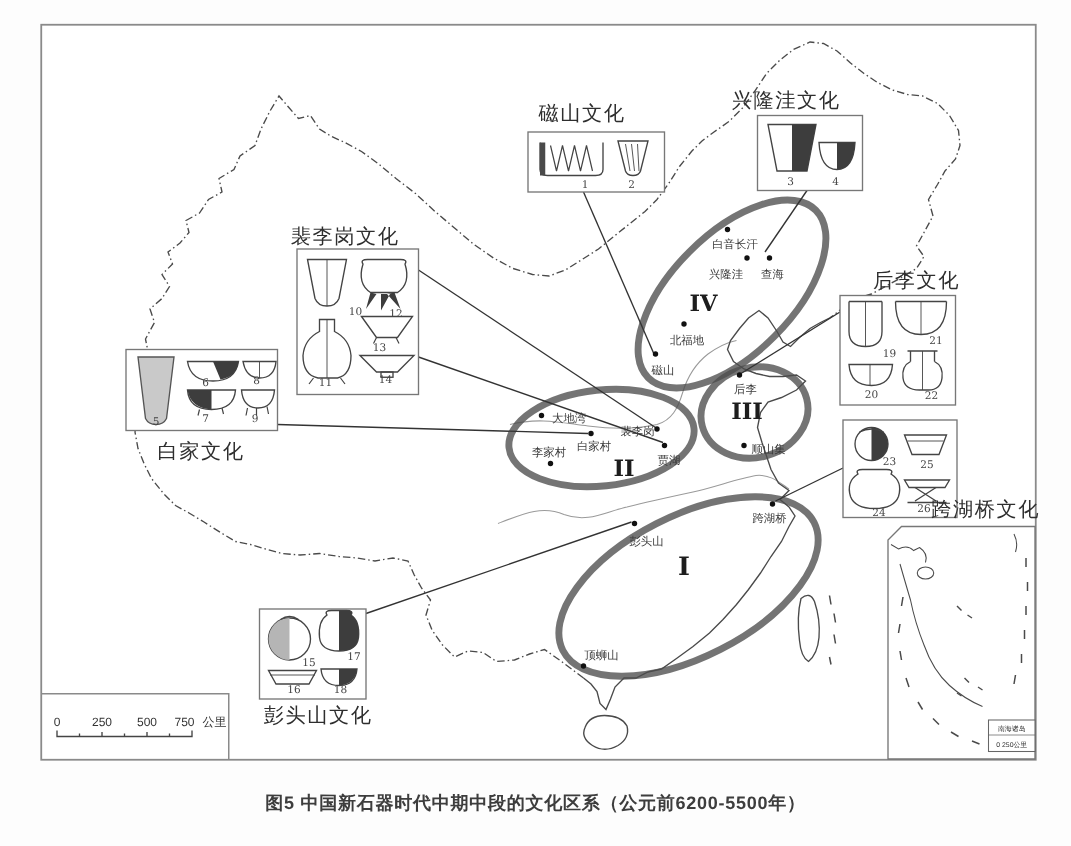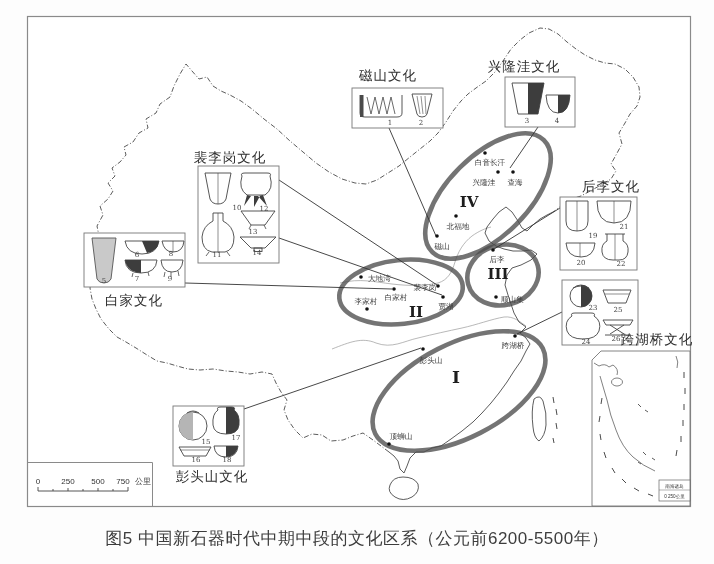--- a/index.html
+++ b/index.html
@@ -7,21 +7,21 @@
          font-family:"Liberation Sans",sans-serif;}
   svg{position:absolute;left:0;top:0;}
   svg text{font-family:"Liberation Sans",sans-serif;fill:#333;}
   .culture-label{font-size:13.5px;letter-spacing:1px;fill:#2e2e2e;}
   .site-label{font-size:7.6px;fill:#3a3a3a;}
   .num{font-family:"DejaVu Serif",serif;font-size:7px;fill:#444;}
   .numeral{font-family:"DejaVu Serif",serif;font-weight:bold;fill:#1d1d1d;}
   .scale-txt{font-size:8px;fill:#333;}
   .inset-txt{font-size:4.6px;fill:#333;}
   .caption{position:absolute;left:0;top:527px;width:714px;text-align:center;
-           font-size:17px;font-weight:normal;color:#3d3d3d;letter-spacing:.5px;}
+           font-size:12px;font-weight:bold;color:#3d3d3d;letter-spacing:.5px;}
 </style>
 </head>
 <body>
 
 <div class="stage">
 <svg width="714" height="520" viewBox="0 0 714 520">
 
   <rect x="27.5" y="16.5" width="663" height="490" fill="#ffffff" stroke="#8a8a8a" stroke-width="1.2"></rect>
   <path d="M27.5,462.5 H152.5 V506.5" fill="none" stroke="#8a8a8a" stroke-width="1"></path>
 

